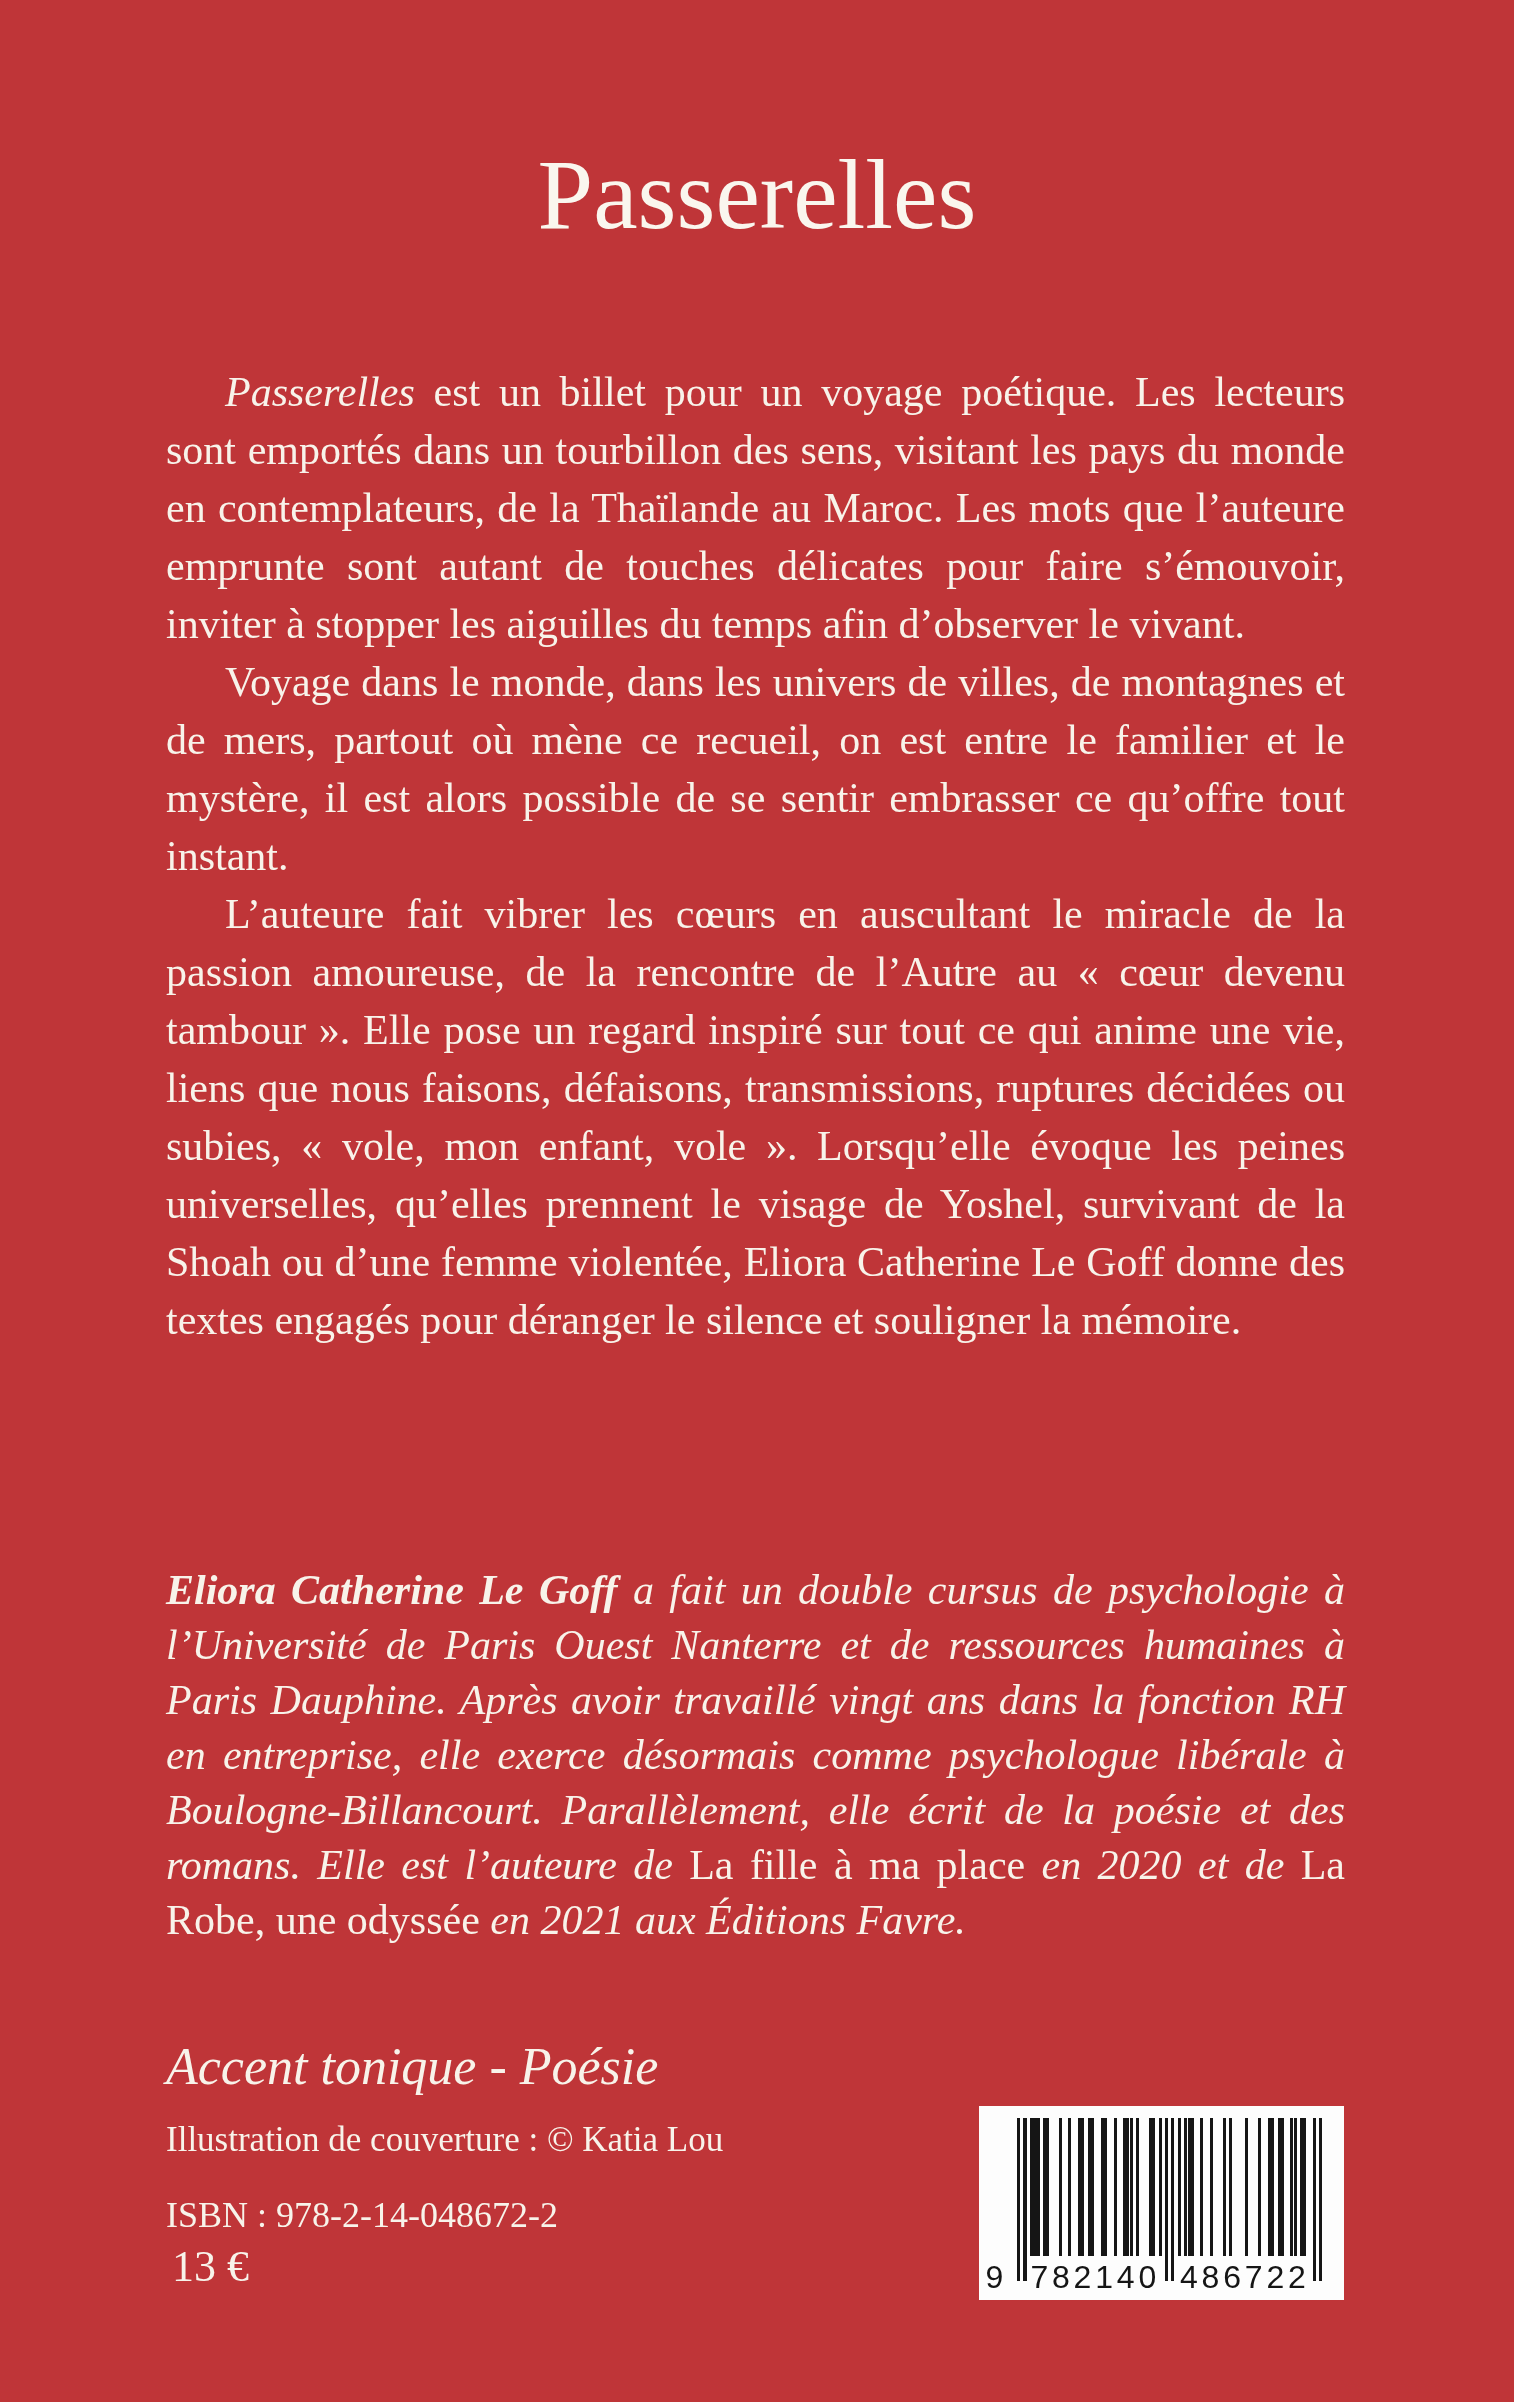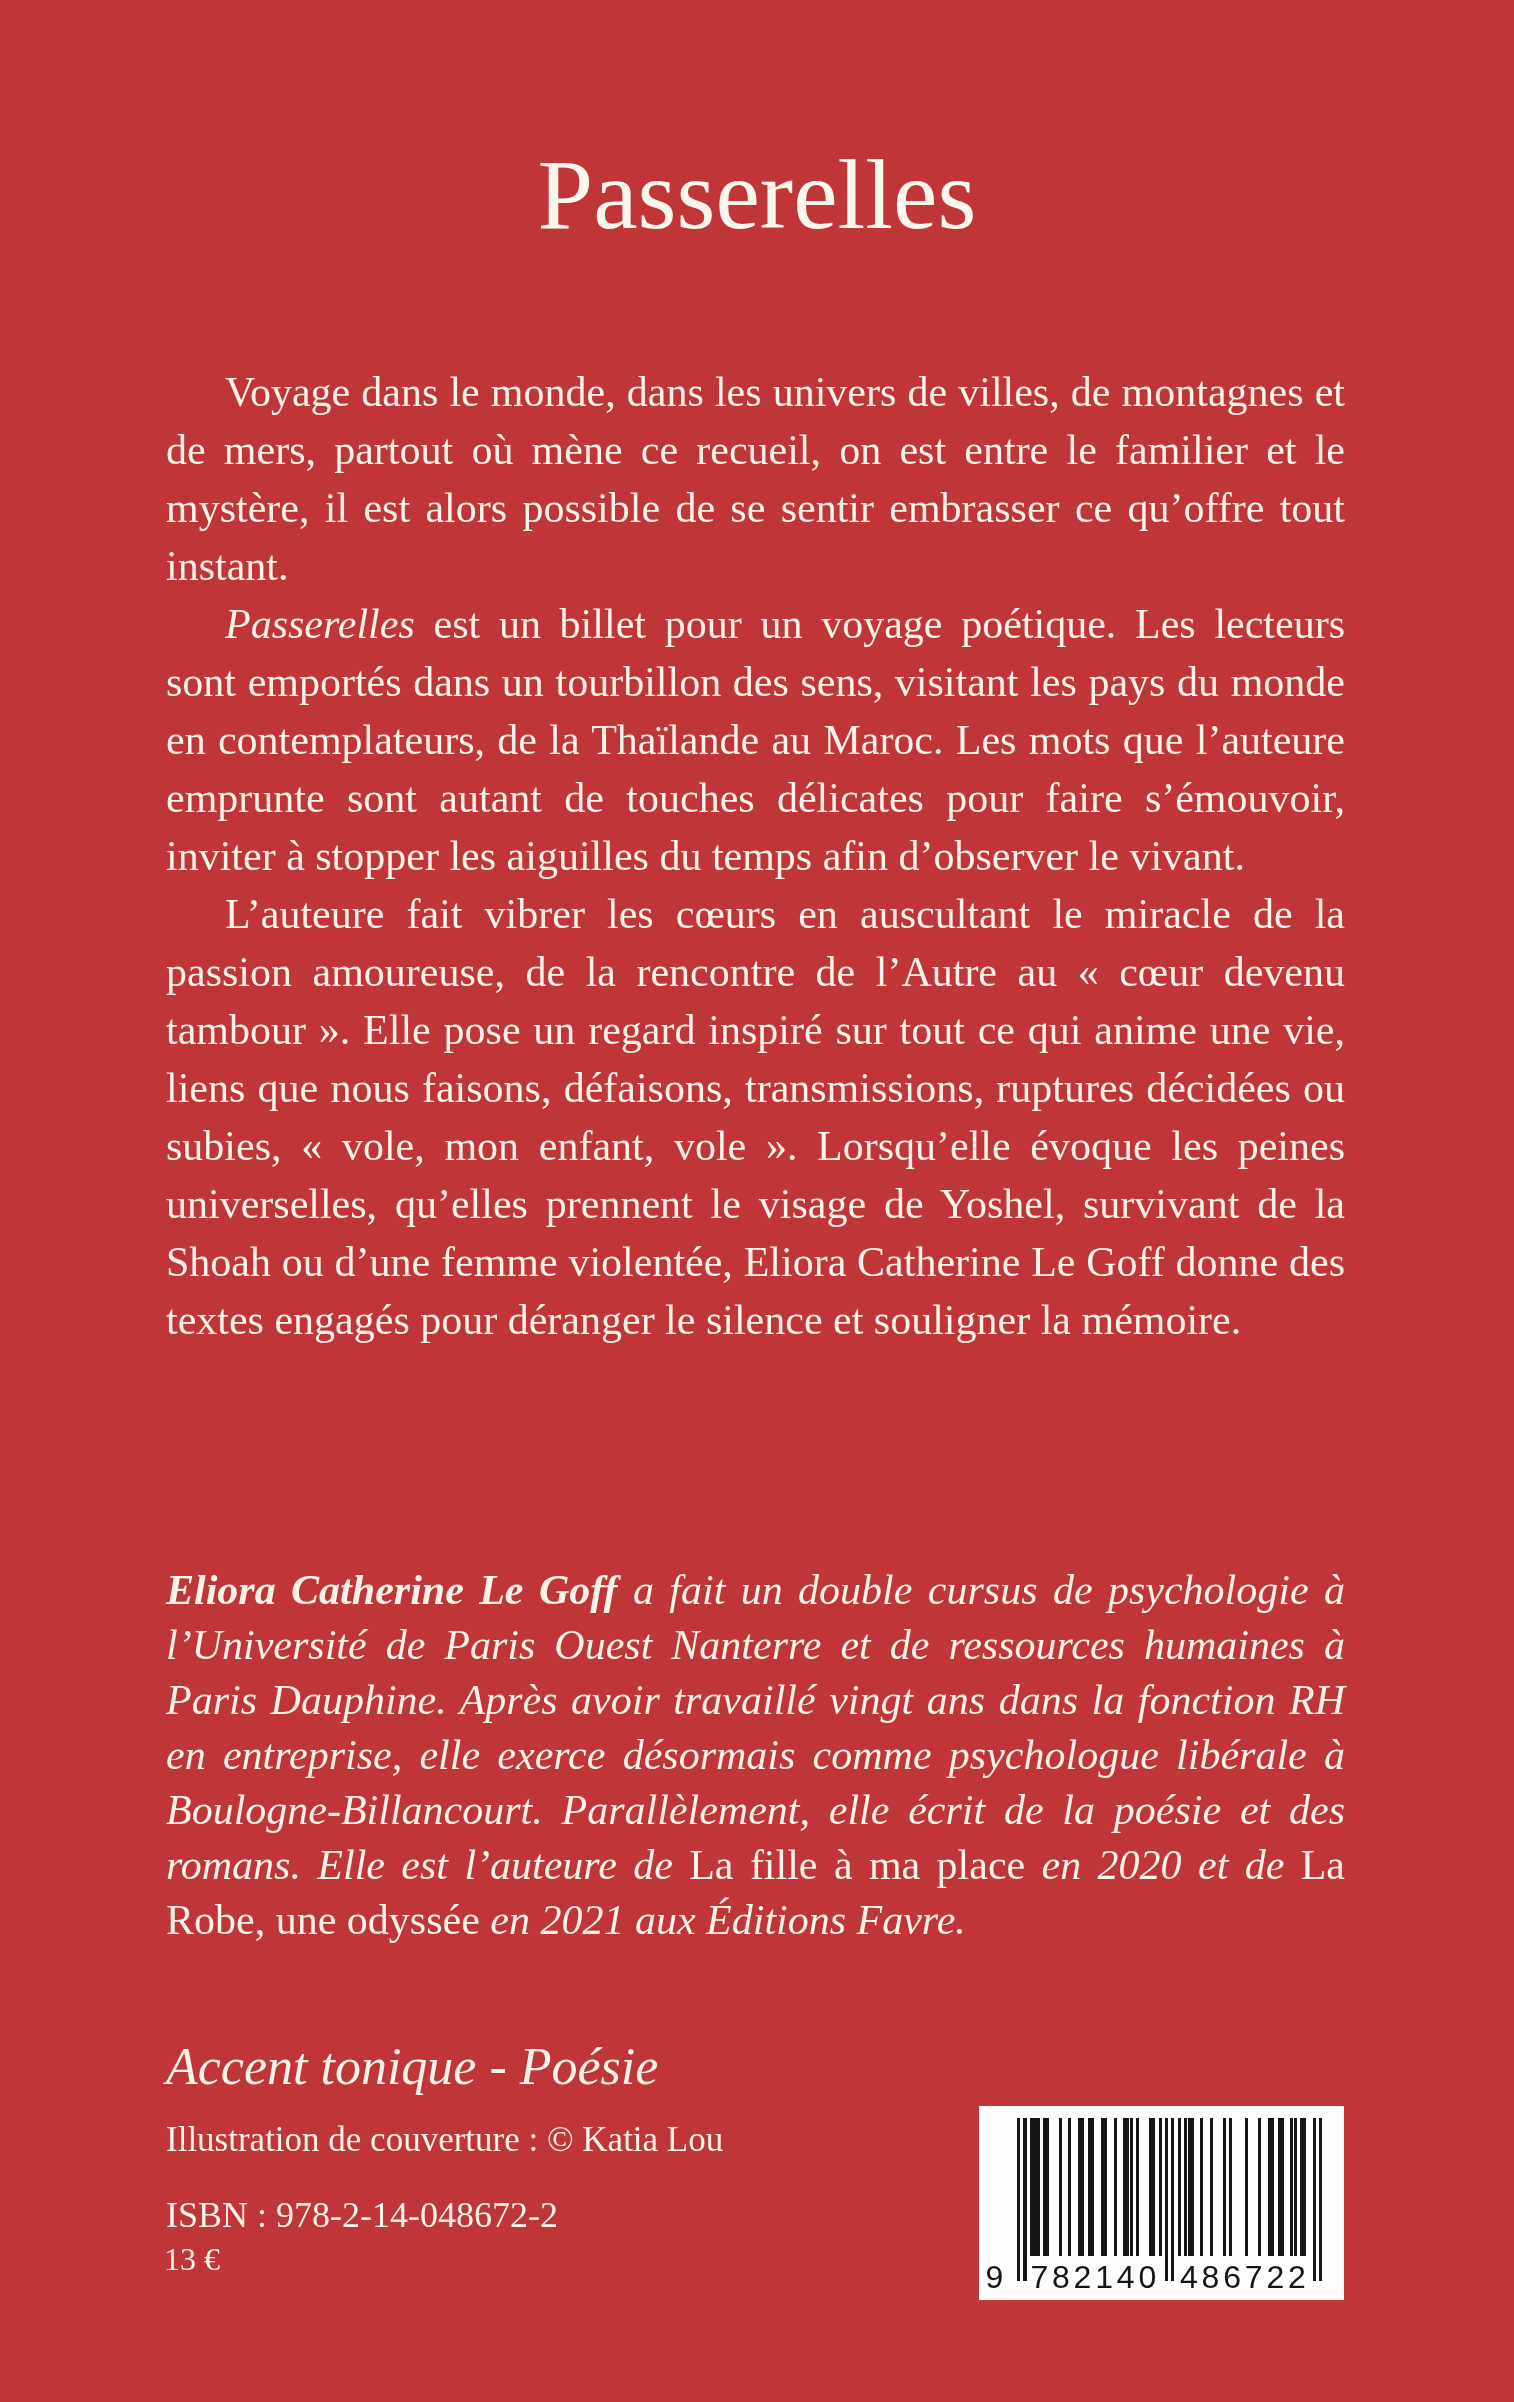--- a/index.html
+++ b/index.html
@@ -42,22 +42,22 @@
   }
   .illustration {
     position: absolute; left: 166px; top: 2120px;
     font-size: 35px; white-space: nowrap;
   }
   .isbn {
     position: absolute; left: 166px; top: 2194px;
     font-size: 36px; white-space: nowrap;
   }
   .price {
-    position: absolute; left: 164px; top: 2241px;
-    font-size: 32px; white-space: nowrap;
+    position: absolute; left: 172px; top: 2241px;
+    font-size: 44px; white-space: nowrap;
   }
   .barcode-box {
     position: absolute; left: 979px; top: 2106px;
     width: 365px; height: 194px;
     background: #fdfdfd;
   }
   .barcode-bars {
     position: absolute; left: 38px; top: 12.3px;
     width: 307px; height: 163px;
   }
@@ -73,22 +73,22 @@
   .bc-right { left: 201px; width: 132px; text-align: left; letter-spacing: 3.8px; }
 </style>
 </head>
 <body>
 
 <div id="cover">
 
   <div class="title">Passerelles</div>
 
   <div class="textcol synopsis">
+    <p><span class="lead-italic">Passerelles</span><span> est un billet pour un voyage poétique. Les lecteurs sont emportés dans un tourbillon des sens, visitant les pays du monde en contemplateurs, de la Thaïlande au Maroc. Les mots que l’auteure emprunte sont autant de touches délicates pour faire s’émouvoir, inviter à stopper les aiguilles du temps afin d’observer le vivant.</span></p>
     <p>Voyage dans le monde, dans les univers de villes, de montagnes et de mers, partout où mène ce recueil, on est entre le familier et le mystère, il est alors possible de se sentir embrasser ce qu’offre tout instant.</p>
-    <p><span class="lead-italic">Passerelles</span><span> est un billet pour un voyage poétique. Les lecteurs sont emportés dans un tourbillon des sens, visitant les pays du monde en contemplateurs, de la Thaïlande au Maroc. Les mots que l’auteure emprunte sont autant de touches délicates pour faire s’émouvoir, inviter à stopper les aiguilles du temps afin d’observer le vivant.</span></p>
     <p>L’auteure fait vibrer les cœurs en auscultant le miracle de la passion amoureuse, de la rencontre de l’Autre au « cœur devenu tambour ». Elle pose un regard inspiré sur tout ce qui anime une vie, liens que nous faisons, défaisons, transmissions, ruptures décidées ou subies, « vole, mon enfant, vole ». Lorsqu’elle évoque les peines universelles, qu’elles prennent le visage de Yoshel, survivant de la Shoah ou d’une femme violentée, Eliora Catherine Le Goff donne des textes engagés pour déranger le silence et souligner la mémoire.</p>
   </div>
 
   <div class="textcol bio">
     <p><span class="author">Eliora Catherine Le Goff</span><span> a fait un double cursus de psychologie à l’Université de Paris Ouest Nanterre et de ressources humaines à Paris Dauphine. Après avoir travaillé vingt ans dans la fonction RH en entreprise, elle exerce désormais comme psychologue libérale à Boulogne-Billancourt. Parallèlement, elle écrit de la poésie et des romans. Elle est l’auteure de </span><span class="roman">La fille à ma place</span><span> en 2020 et de </span><span class="roman">La Robe, une odyssée</span><span> en 2021 aux Éditions Favre.</span></p>
   </div>
 
   <div class="collection">Accent tonique - Poésie</div>
 
   <div class="illustration">Illustration de couverture : © Katia Lou</div>

